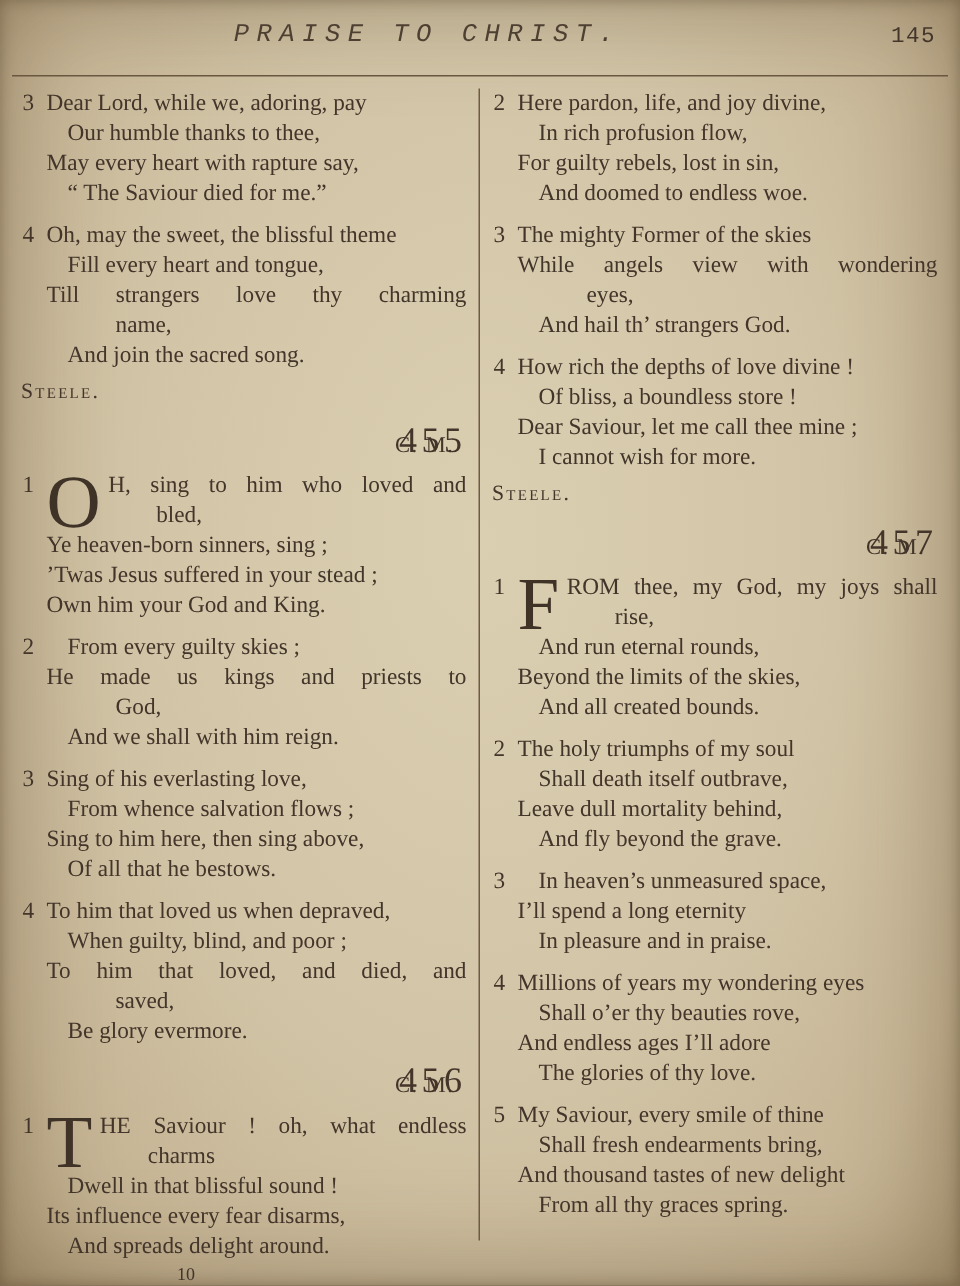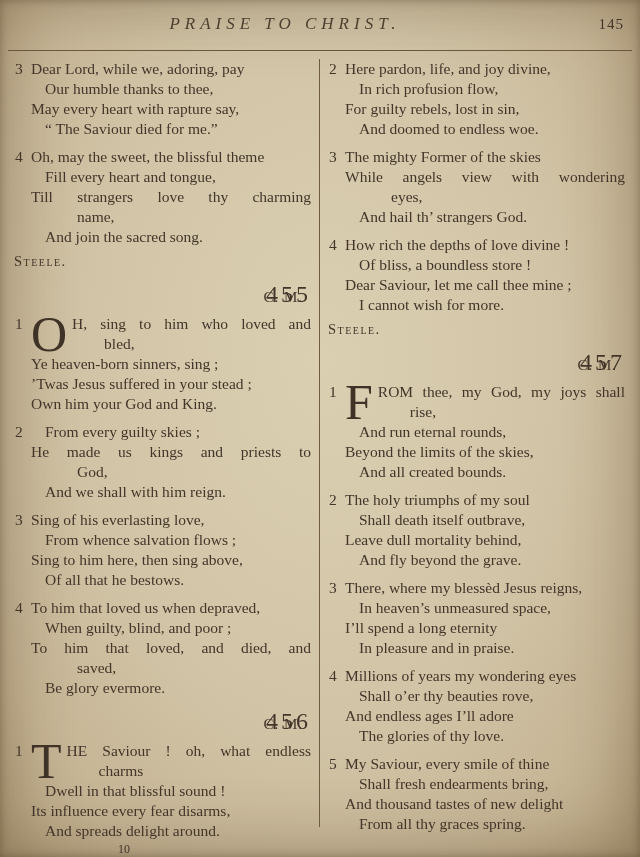--- a/index.html
+++ b/index.html
@@ -5,21 +5,21 @@
   html,body{margin:0;padding:0;background:#8d7d62;}
   .page{
     position:relative;
     width:640px;height:857px;
     overflow:hidden;
     font-family:"Liberation Serif","DejaVu Serif",serif;
     color:#43352a;
     background:radial-gradient(ellipse at 50% 42%, #dbcfb2 0%, #d2c5a7 50%, #c5b494 82%, #b2a07c 100%);
     box-shadow:inset 0 0 70px rgba(70,48,22,.38), inset 0 0 10px rgba(55,36,16,.35);
   }
-  .header{position:relative;height:30px;padding-top:14px;}
+  .header{position:relative;height:30px;padding-top:14px;font-family:Liberation Mono, monospace;}
   .running-head{
     position:absolute;left:0;right:70px;top:14px;
     text-align:center;font-style:italic;font-size:17px;
     letter-spacing:5px;color:#4d3f31;
   }
   .page-number{position:absolute;right:16px;top:16px;font-size:15px;letter-spacing:1px;}
   .header-rule{border-top:1px solid #6a573f;margin:6px 8px 0 8px;height:0;}
   .columns{display:flex;align-items:stretch;padding:8px 8px 0 14px;height:782px;box-sizing:border-box;}
   .column{width:297px;font-size:15.5px;line-height:20px;}
   .divider{width:1px;background:#6e5b42;margin:0 8px 6px 8px;}
@@ -175,21 +175,20 @@
           <div class="vbody">
             <div class="vline i0">The holy triumphs of my soul</div>
             <div class="vline i1">Shall death itself outbrave,</div>
             <div class="vline i0">Leave dull mortality behind,</div>
             <div class="vline i1">And fly beyond the grave.</div>
           </div>
         </div>
         <div class="verse">
           <span class="vnum">3</span>
           <div class="vbody">
-            <div class="vline i0">There, where my blessèd Jesus reigns,</div>
             <div class="vline i1">In heaven’s unmeasured space,</div>
             <div class="vline i0">I’ll spend a long eternity</div>
             <div class="vline i1">In pleasure and in praise.</div>
           </div>
         </div>
         <div class="verse">
           <span class="vnum">4</span>
           <div class="vbody">
             <div class="vline i0">Millions of years my wondering eyes</div>
             <div class="vline i1">Shall o’er thy beauties rove,</div>

